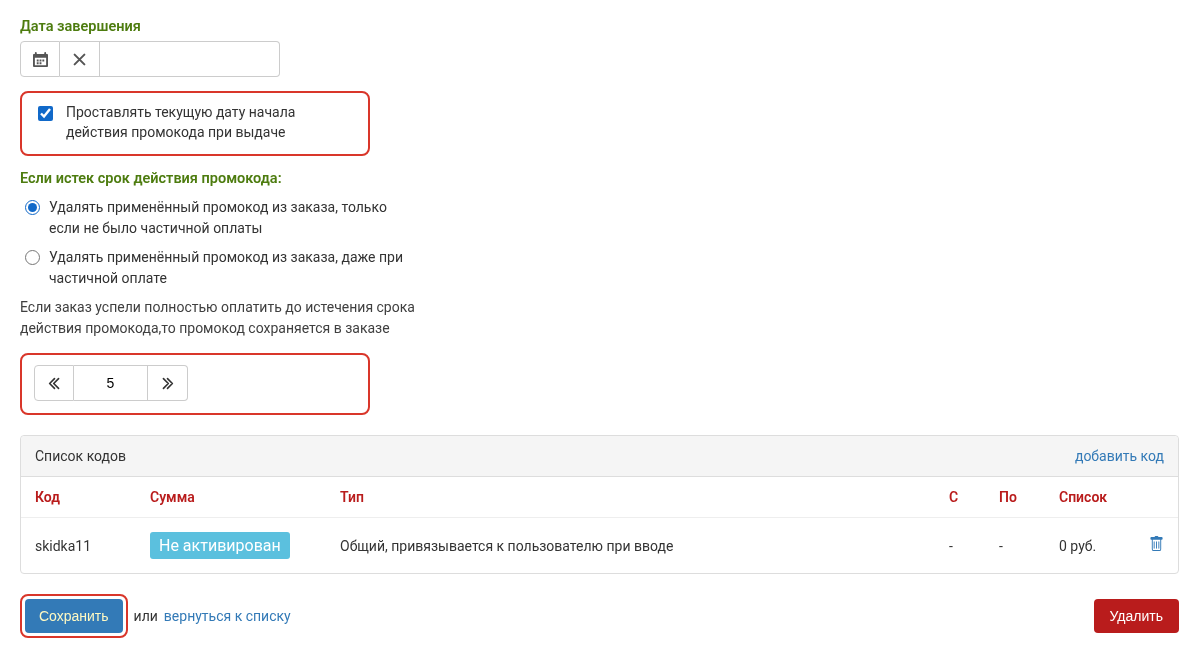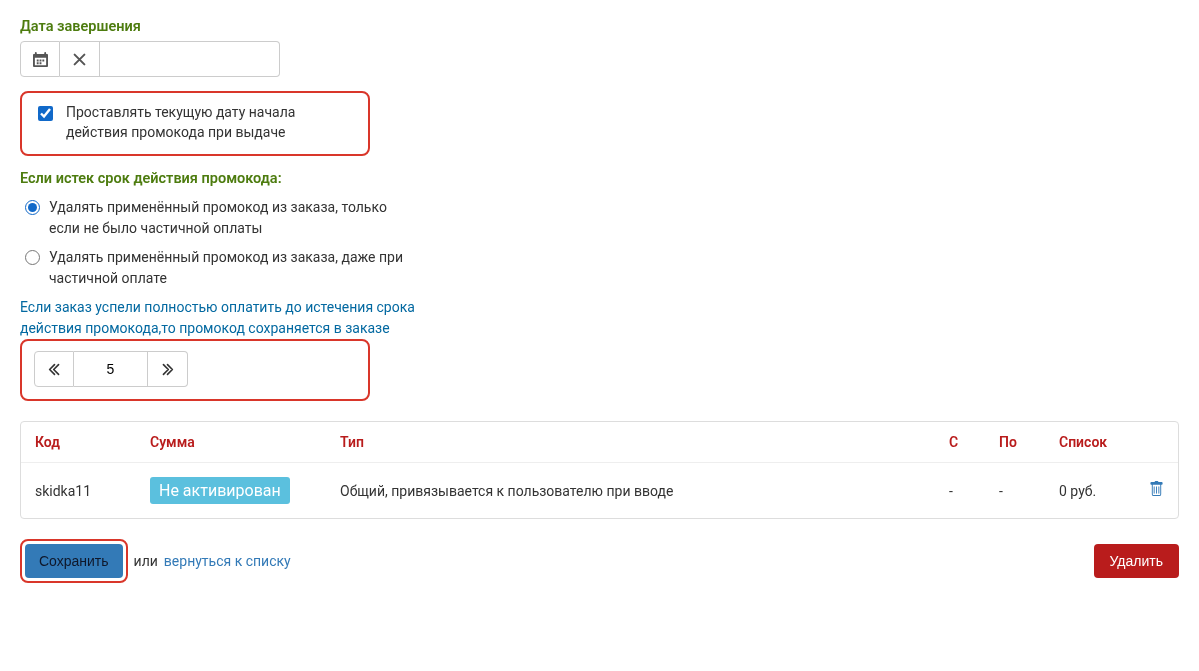--- a/index.html
+++ b/index.html
@@ -25,21 +25,21 @@
     border-radius: 0 4px 4px 0; padding: 0 10px; font-size: 14px;
   }
   .highlight-box {
     border: 2px solid #d9362a; border-radius: 8px; padding: 10px 12px 12px;
     width: 350px; margin-bottom: 14px;
   }
   .check-row { display: flex; align-items: flex-start; gap: 10px; line-height: 1.4; }
   .check-row input[type="checkbox"] { margin-top: 3px; accent-color: #1169c9; width: 15px; height: 15px; flex-shrink: 0; }
   .radio-row { display: flex; align-items: flex-start; gap: 6px; margin-bottom: 8px; max-width: 400px; line-height: 1.5; }
   .radio-row input[type="radio"] { margin-top: 3px; accent-color: #1169c9; width: 15px; height: 15px; flex-shrink: 0; }
-  .help-text { color: #0369a1; max-width: 410px; line-height: 1.5; margin: 8px 0 0; }
+  .help-text { color: #404040; max-width: 410px; line-height: 1.5; margin: 8px 0 14px; }
   .stepper { display: flex; align-items: stretch; }
   .step-btn {
     width: 40px; height: 36px; border: 1px solid #ccc; background: #fff;
     display: flex; align-items: center; justify-content: center; cursor: pointer; color: #333;
   }
   .step-btn:first-child { border-radius: 4px 0 0 4px; }
   .step-btn:last-child { border-radius: 0 4px 4px 0; border-left: none; }
   .step-input {
     width: 74px; height: 36px; border: 1px solid #ccc; border-left: none; text-align: center;
     font-size: 14px;
@@ -63,21 +63,21 @@
     border-radius: 3px; font-size: 16px;
   }
   .trash-icon { color: #337ab7; cursor: pointer; font-size: 16px; text-align: right; }
 
   .footer-row {
     display: flex; align-items: center; justify-content: space-between; margin-top: 20px;
   }
   .footer-left { display: flex; align-items: center; gap: 6px; }
   .save-wrap { border: 2px solid #d9362a; border-radius: 8px; padding: 3px; display: inline-block; }
   .btn-save {
-    background: #337ab7; color: #0f172a; border: none; padding: 9px 14px;
+    background: #337ab7; color: #fef9c3; border: none; padding: 9px 14px;
     border-radius: 4px; font-size: 14px; cursor: pointer;
   }
   .btn-del {
     background: #b91c1c; color: #fff; border: none; padding: 9px 16px;
     border-radius: 4px; font-size: 14px; cursor: pointer;
   }
   .link { color: #337ab7; text-decoration: none; cursor: pointer; }
 </style>
 </head>
 <body>
@@ -125,20 +125,24 @@
     <input class="step-input" value="5" style="">
     <div class="step-btn">
       <svg width="13" height="13" viewBox="0 0 16 16" fill="currentColor">
           <path d="M3 2l6 6-6 6M8 2l6 6-6 6" stroke="currentColor" stroke-width="2" fill="none" stroke-linecap="round" stroke-linejoin="round"></path>
         </svg>
     </div>
   </div>
 </div>
 
 <div class="codes-panel">
+  <div class="codes-header">
+    <span>Список кодов</span>
+    <a class="add-link">добавить код</a>
+  </div>
   <table class="codes-table">
     <thead>
       <tr>
         <th style="width:115px">Код</th>
         <th style="width:190px">Сумма</th>
         <th>Тип</th>
         <th style="width:50px">С</th>
         <th style="width:60px">По</th>
         <th style="width:90px">Список</th>
         <th style="width:40px"></th>

